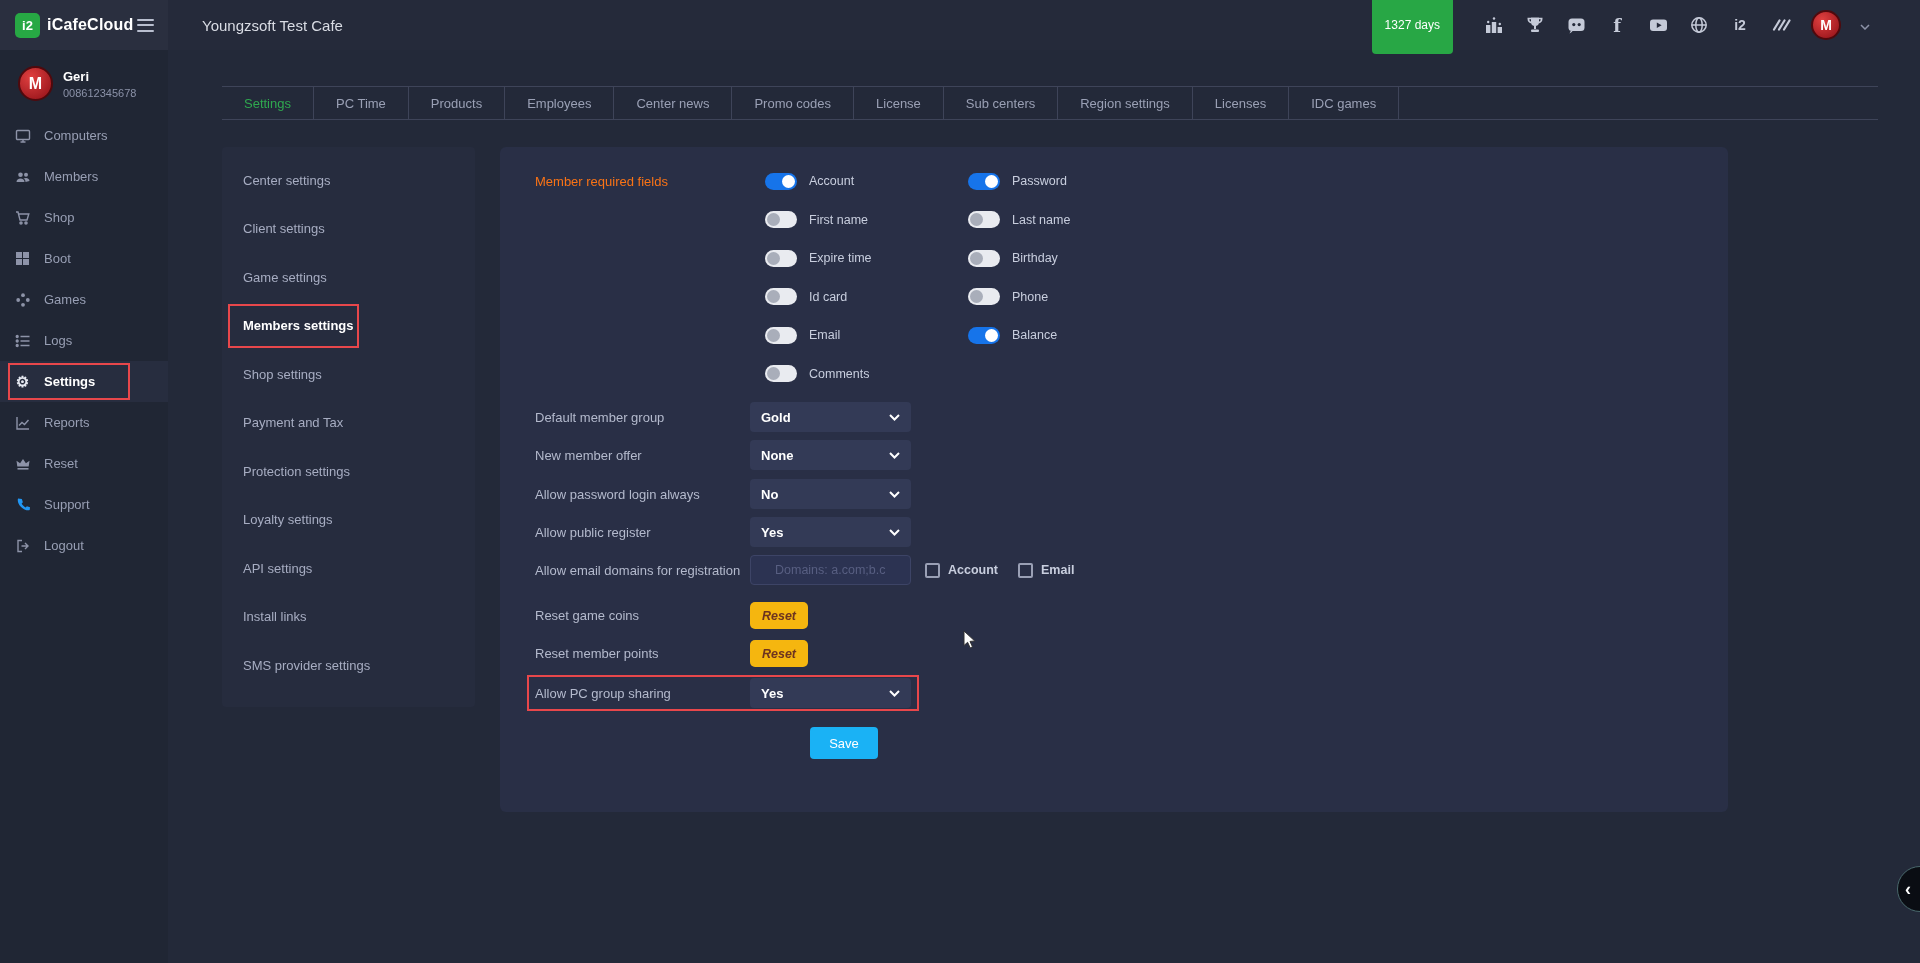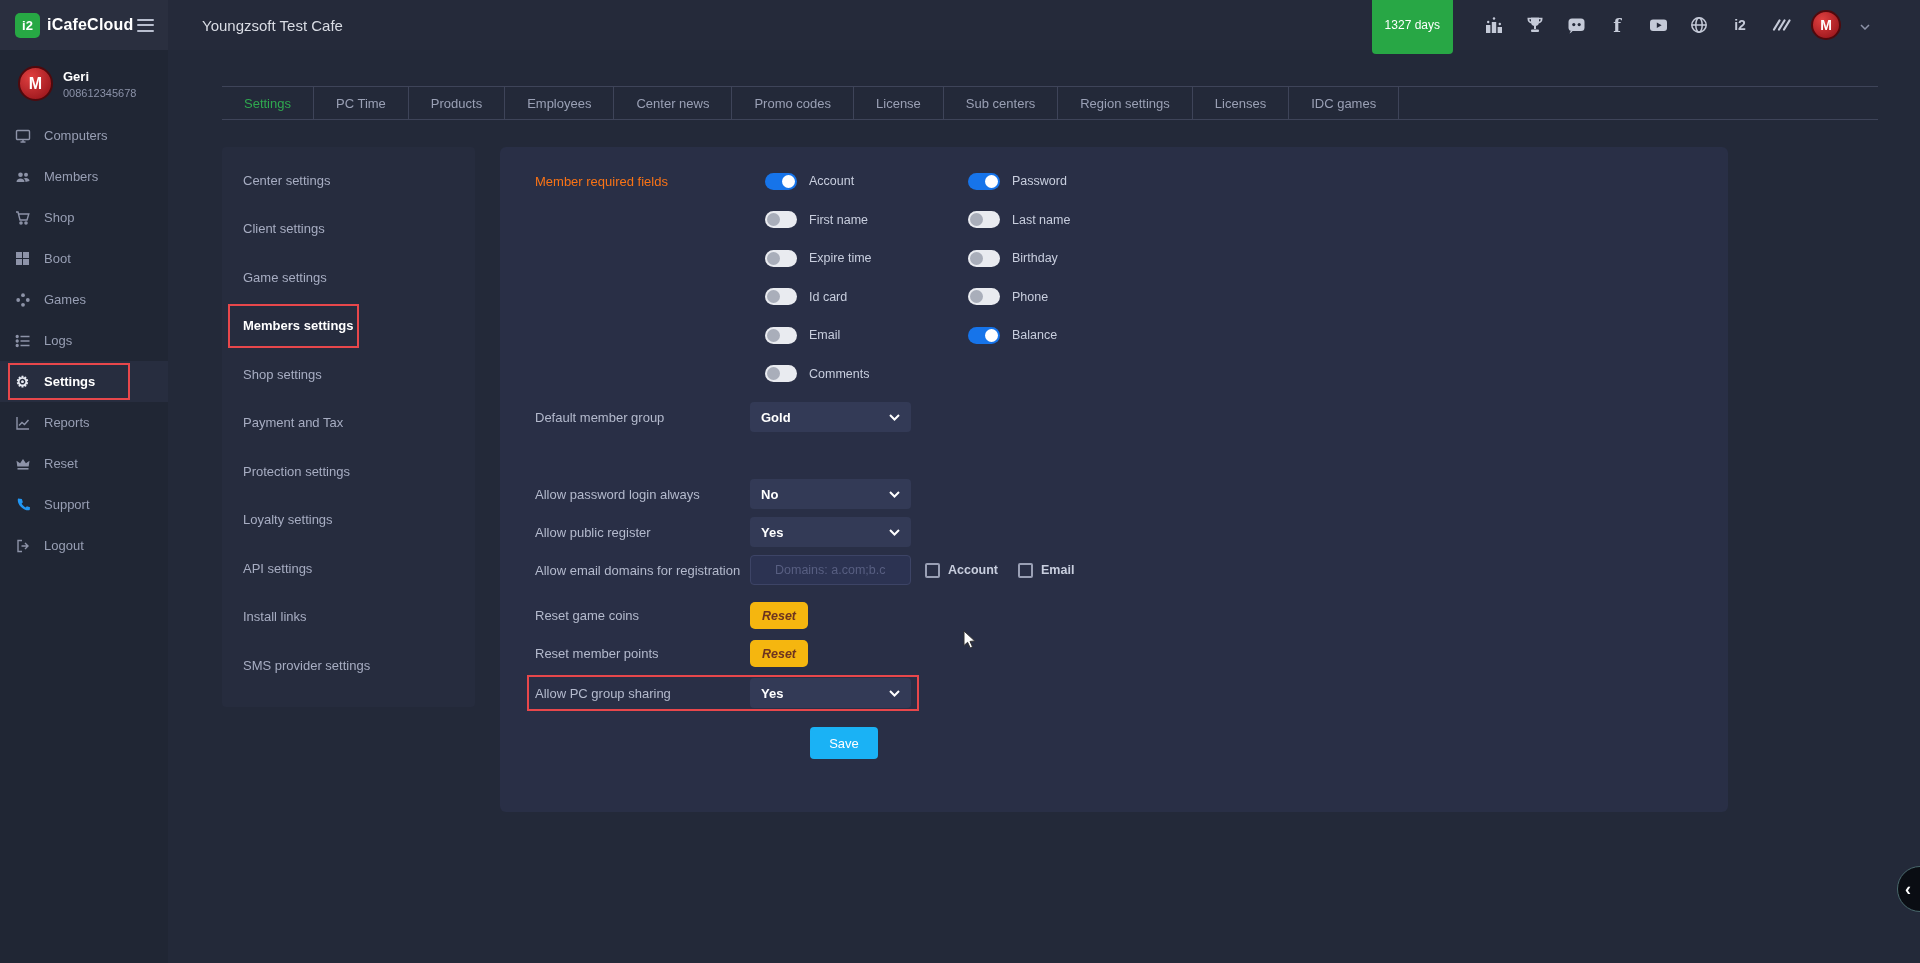--- a/index.html
+++ b/index.html
@@ -418,20 +418,29 @@
 
     <div class="frow" style="top:255px">
       <div class="flabel">Default member group</div>
       <div class="select">
         <span>Gold</span>
         <svg width="11" height="7" viewBox="0 0 11 7" fill="none" stroke="#fff" stroke-width="2">
             <path d="M1 1l4.5 4.5L10 1"></path>
           </svg>
       </div>
     </div>
+    <div class="frow" style="top:293px">
+      <div class="flabel">New member offer</div>
+      <div class="select">
+        <span>None</span>
+        <svg width="11" height="7" viewBox="0 0 11 7" fill="none" stroke="#fff" stroke-width="2">
+            <path d="M1 1l4.5 4.5L10 1"></path>
+          </svg>
+      </div>
+    </div>
     <div class="frow" style="top:332px">
       <div class="flabel">Allow password login always</div>
       <div class="select">
         <span>No</span>
         <svg width="11" height="7" viewBox="0 0 11 7" fill="none" stroke="#fff" stroke-width="2">
             <path d="M1 1l4.5 4.5L10 1"></path>
           </svg>
       </div>
     </div>
     <div class="frow" style="top:370px">

